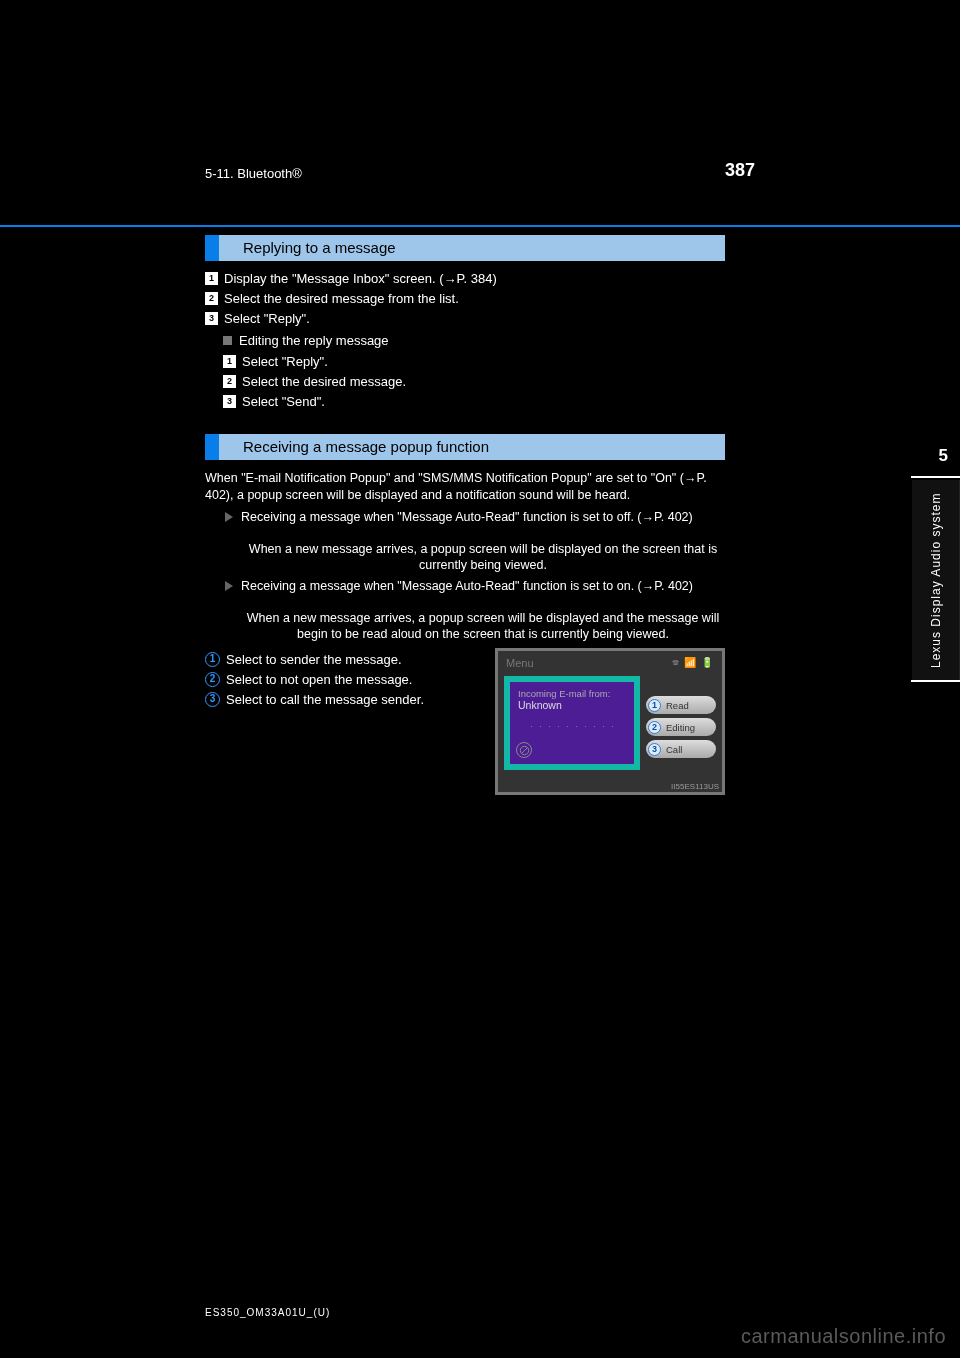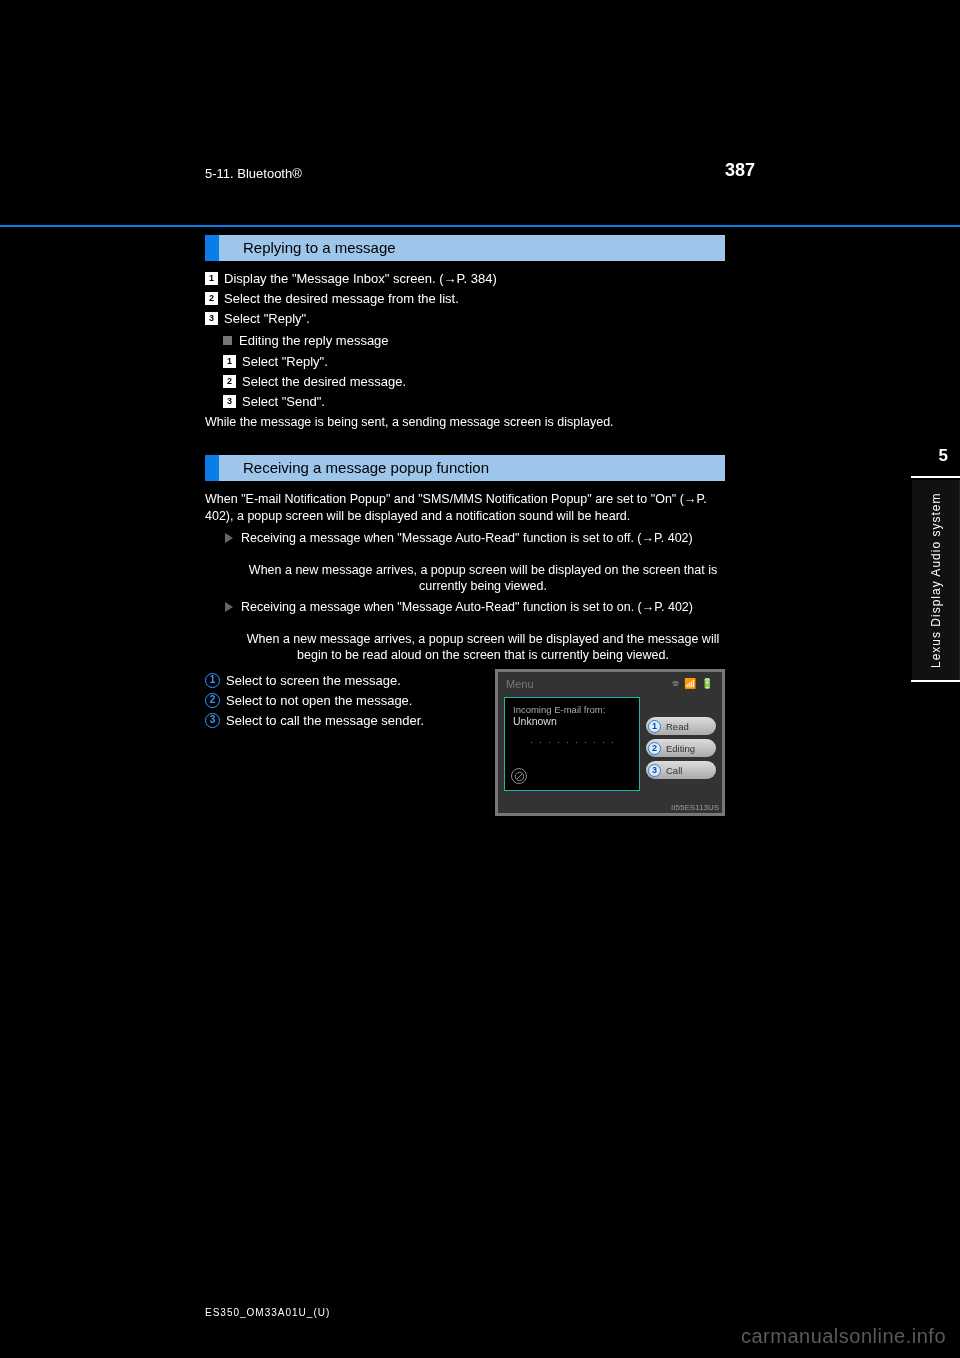--- a/index.html
+++ b/index.html
@@ -156,22 +156,22 @@
     font-size: 11px;
     color: #777;
   }
   .fig-ico { display: flex; gap: 5px; color: #888; font-size: 10px; }
   .fig-body {
     display: flex;
     padding: 4px 6px 8px 6px;
   }
   .fig-panel {
     flex: 1;
-    background: #000000;
-    border: 1px solid #14b8a6;
+    background: #4c1d95;
+    border: 6px solid #14b8a6;
     padding: 6px 6px 10px 8px;
     font-size: 9.5px;
     color: #aaa;
     position: relative;
     min-height: 94px;
   }
   .fig-unk { color: #ddd; font-size: 10.5px; margin-top: 0; }
   .fig-dots { color: #888; font-size: 9px; text-align: center; margin-top: 8px; letter-spacing: 2px;}
   .fig-no {
     position: absolute; bottom: 6px; left: 6px;
@@ -301,21 +301,20 @@
     <div class="txt">Select "Reply".</div>
   </div>
   <div class="step sub">
     <div class="box">2</div>
     <div class="txt">Select the desired message.</div>
   </div>
   <div class="step sub">
     <div class="box">3</div>
     <div class="txt">Select "Send".</div>
   </div>
-  <div class="para sub2">While the message is being sent, a sending message screen is displayed.</div>
 
   <div class="section-bar" style="margin-top:24px">
     <div class="section-left"></div>
     <div class="section-text">Receiving a message popup function</div>
   </div>
 
   <div class="para">When "E-mail Notification Popup" and "SMS/MMS Notification Popup" are set to "On" (→P. 402), a popup screen will be displayed and a notification sound will be heard.</div>
 
   <div class="tri-row">
     <div class="tri"></div>
@@ -326,21 +325,21 @@
   <div class="tri-row">
     <div class="tri"></div>
     <div class="txt">Receiving a message when "Message Auto-Read" function is set to on. (→P. 402)</div>
   </div>
   <div class="tri-desc">When a new message arrives, a popup screen will be displayed and the message will begin to be read aloud on the screen that is currently being viewed.</div>
 
   <div class="figure-wrap">
     <div class="circ-col">
       <div class="circ-row">
         <div class="circ">1</div>
-        <div class="txt">Select to screen the message.</div>
+        <div class="txt">Select to sender the message.</div>
       </div>
       <div class="circ-row">
         <div class="circ">2</div>
         <div class="txt">Select to not open the message.</div>
       </div>
       <div class="circ-row">
         <div class="circ">3</div>
         <div class="txt">Select to call the message sender.</div>
       </div>
     </div>

